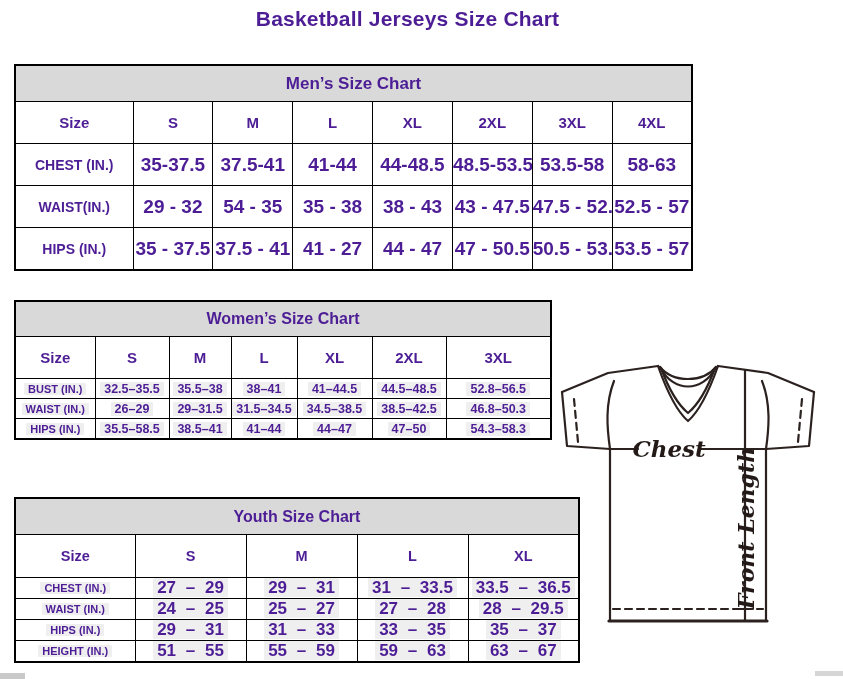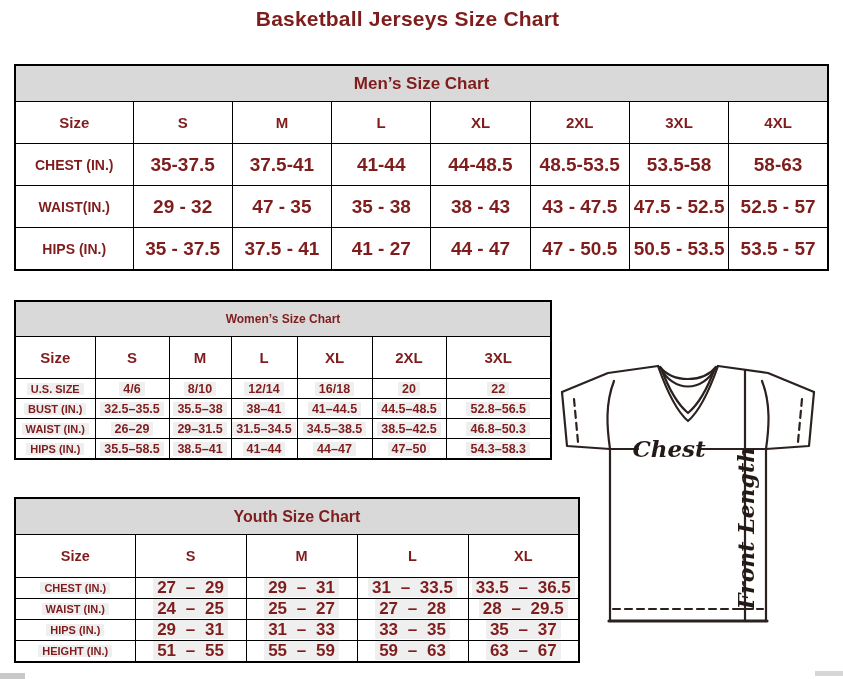--- a/index.html
+++ b/index.html
@@ -1,52 +1,52 @@
 <!DOCTYPE html>
 <html><head>
 <meta charset="utf-8">
 <style>
   html,body { margin:0; padding:0; background:#fff; }
   .page {
     position:relative; width:843px; height:679px; background:#ffffff;
-    font-family:"Liberation Sans", sans-serif; color:#7f1d1d; overflow:hidden;
+    font-family:"Liberation Sans", sans-serif; color:#4c1d95; overflow:hidden;
   }
   .doc-title {
     position:absolute; top:7px; left:0; width:815px; text-align:center;
     font-size:21px; font-weight:700; letter-spacing:.2px; margin:0;
   }
   .tblwrap { position:absolute; }
   table.size-table {
     border-collapse:collapse; table-layout:fixed; width:100%;
     border:2px solid #000;
   }
   table.size-table th, table.size-table td {
     border:1px solid #000; text-align:center; vertical-align:middle; padding:0;
     overflow:hidden; white-space:nowrap;
   }
   tr.band th { background:#d9d9d9; font-weight:700; }
 
   
-  .men { left:14px; top:64px; width:815px; }
+  .men { left:14px; top:64px; width:679px; }
   .men col.c0 { width:118px; }
   .men tr.band th { font-size:17px; height:35px; }
   .men tr.hdr th { font-size:15px; height:41px; }
   .men td { height:41px; font-weight:700; }
   .men td.lbl { font-size:14px; }
   .men td.val { font-size:19px; }
 
   
   .women { left:14px; top:300px; width:538px; }
   .women col.c0 { width:80px; }
   .women col.c1 { width:74px; }
   .women col.c2 { width:62px; }
   .women col.c3 { width:66px; }
   .women col.c4 { width:75px; }
   .women col.c5 { width:74px; }
-  .women tr.band th { font-size:12px; height:34px; }
+  .women tr.band th { font-size:16px; height:34px; }
   .women tr.hdr th { font-size:15px; height:41px; }
   .women td { height:19px; font-weight:700; }
   .women td.lbl { font-size:11px; }
   .women td.val { font-size:12.5px; }
 
   
   .youth { left:14px; top:497px; width:566px; }
   .youth col.c0 { width:120px; }
   .youth tr.band th { font-size:16px; height:35px; }
   .youth tr.hdr th { font-size:14.5px; height:42px; }
@@ -110,21 +110,21 @@
         <td class="val">37.5-41</td>
         <td class="val">41-44</td>
         <td class="val">44-48.5</td>
         <td class="val">48.5-53.5</td>
         <td class="val">53.5-58</td>
         <td class="val">58-63</td>
       </tr>
       <tr>
         <td class="lbl">WAIST(IN.)</td>
         <td class="val">29 - 32</td>
-        <td class="val">47 - 35</td>
+        <td class="val">54 - 35</td>
         <td class="val">35 - 38</td>
         <td class="val">38 - 43</td>
         <td class="val">43 - 47.5</td>
         <td class="val">47.5 - 52.5</td>
         <td class="val">52.5 - 57</td>
       </tr>
       <tr>
         <td class="lbl">HIPS (IN.)</td>
         <td class="val">35 - 37.5</td>
         <td class="val">37.5 - 41</td>
@@ -156,29 +156,20 @@
       <tr class="hdr">
         <th>Size</th>
         <th>S</th>
         <th>M</th>
         <th>L</th>
         <th>XL</th>
         <th>2XL</th>
         <th>3XL</th>
       </tr>
       <tr>
-        <td class="lbl"><span class="hl">U.S. SIZE</span></td>
-        <td class="val"><span class="hl">4/6</span></td>
-        <td class="val"><span class="hl">8/10</span></td>
-        <td class="val"><span class="hl">12/14</span></td>
-        <td class="val"><span class="hl">16/18</span></td>
-        <td class="val"><span class="hl">20</span></td>
-        <td class="val"><span class="hl">22</span></td>
-      </tr>
-      <tr>
         <td class="lbl"><span class="hl">BUST (IN.)</span></td>
         <td class="val"><span class="hl">32.5–35.5</span></td>
         <td class="val"><span class="hl">35.5–38</span></td>
         <td class="val"><span class="hl">38–41</span></td>
         <td class="val"><span class="hl">41–44.5</span></td>
         <td class="val"><span class="hl">44.5–48.5</span></td>
         <td class="val"><span class="hl">52.8–56.5</span></td>
       </tr>
       <tr>
         <td class="lbl"><span class="hl">WAIST (IN.)</span></td>

